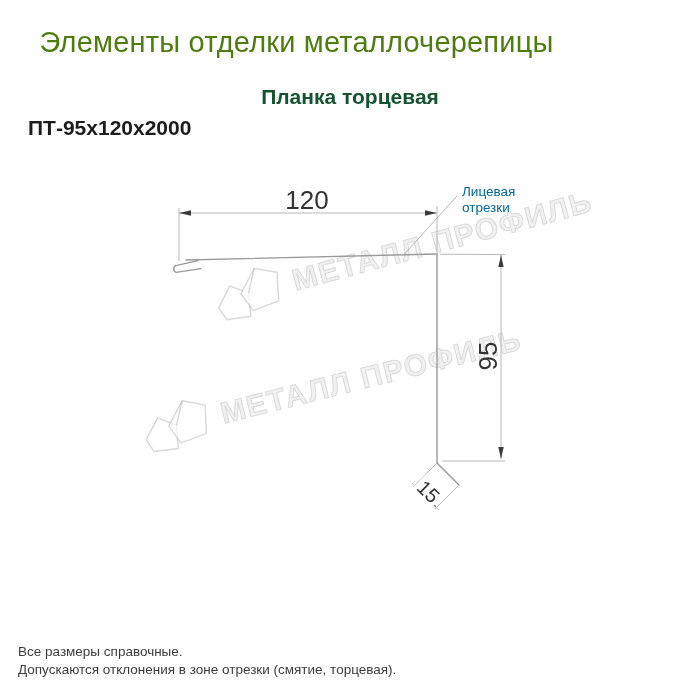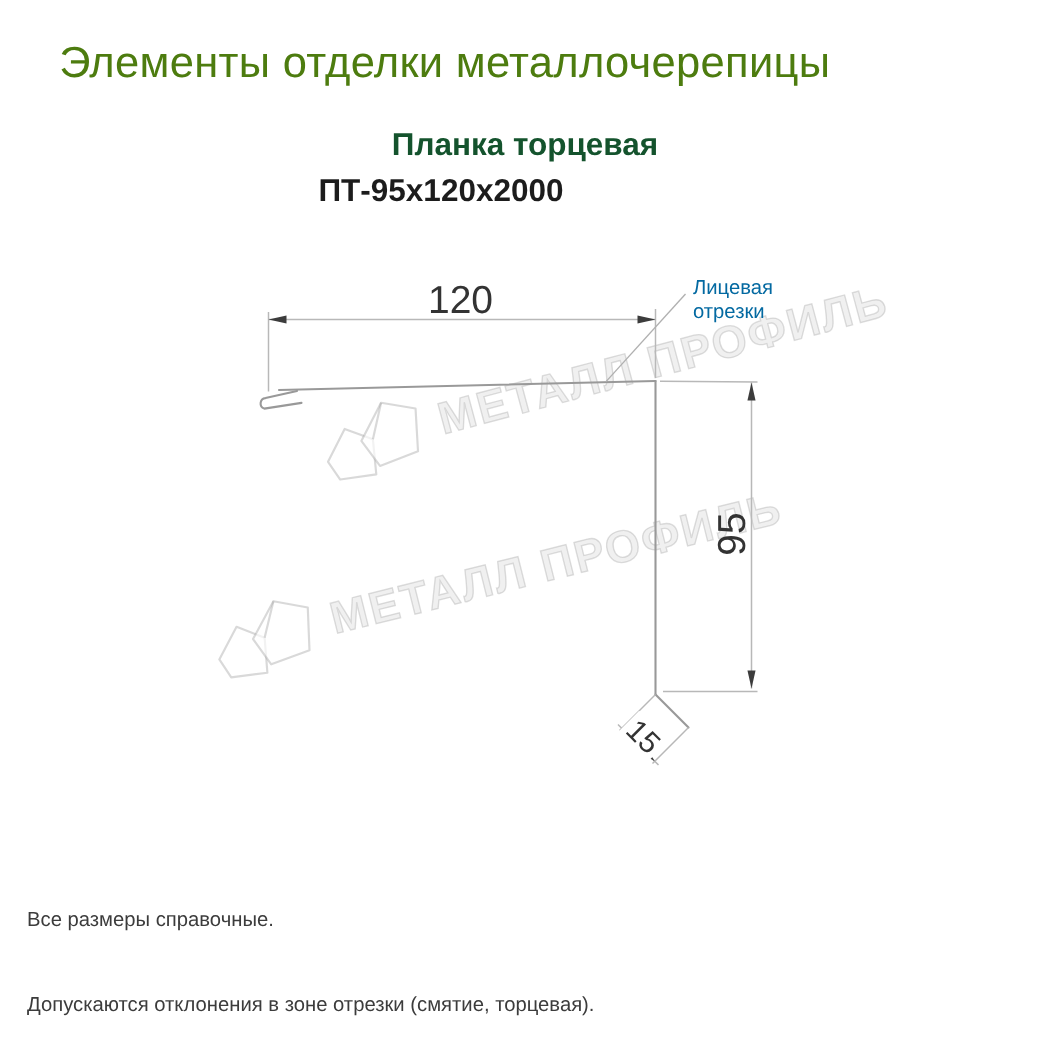--- a/index.html
+++ b/index.html
@@ -10,22 +10,22 @@
   
   .page-title{
     position:absolute;left:0;top:26px;width:593px;text-align:center;
     font-size:29px;font-weight:400;letter-spacing:.2px;color:#4d7c0f;
   }
   .product-name{
     position:absolute;left:0;top:85px;width:700px;text-align:center;
     font-size:21px;font-weight:700;color:#14532d;
   }
   .product-code{
-    position:absolute;left:0;top:116px;width:588px;text-align:center;
-    font-size:21px;font-weight:700;color:#1c1c1c;
+    position:absolute;left:0;top:116px;width:588px;
+    font-size:21px;font-weight:700;color:#1c1c1c;padding-left:28px;
   }
   
   .wm{
     position:absolute;display:flex;align-items:center;gap:6px;
     transform-origin:84px 50%;pointer-events:none;
   }
   .wm-a{left:209px;top:254px;transform:rotate(-15deg);}
   .wm-b{left:137px;top:387px;transform:rotate(-14deg);}
   .wm-text{
     font-size:30px;font-weight:700;letter-spacing:1.5px;white-space:nowrap;
@@ -44,21 +44,21 @@
   .dim-15{
     left:428px;top:492px;transform:translate(-50%,-50%) rotate(45deg);
     background:#ffffff;padding:0 3px;font-size:20px;
   }
   .face-side{
     position:absolute;left:462px;top:184px;z-index:3;
     font-size:13.5px;line-height:15.5px;color:#0369a1;
   }
   
   .footer-note{position:absolute;left:18px;font-size:13.5px;color:#3c3c3c;z-index:3;}
-  .note-1{top:605px;}
+  .note-1{top:644px;}
   .note-2{top:662px;}
 </style>
 </head>
 <body>
 
 <div class="canvas">
 
   <div class="page-title">Элементы отделки металлочерепицы</div>
   <div class="product-name">Планка торцевая</div>
   <div class="product-code">ПТ-95х120х2000</div>

